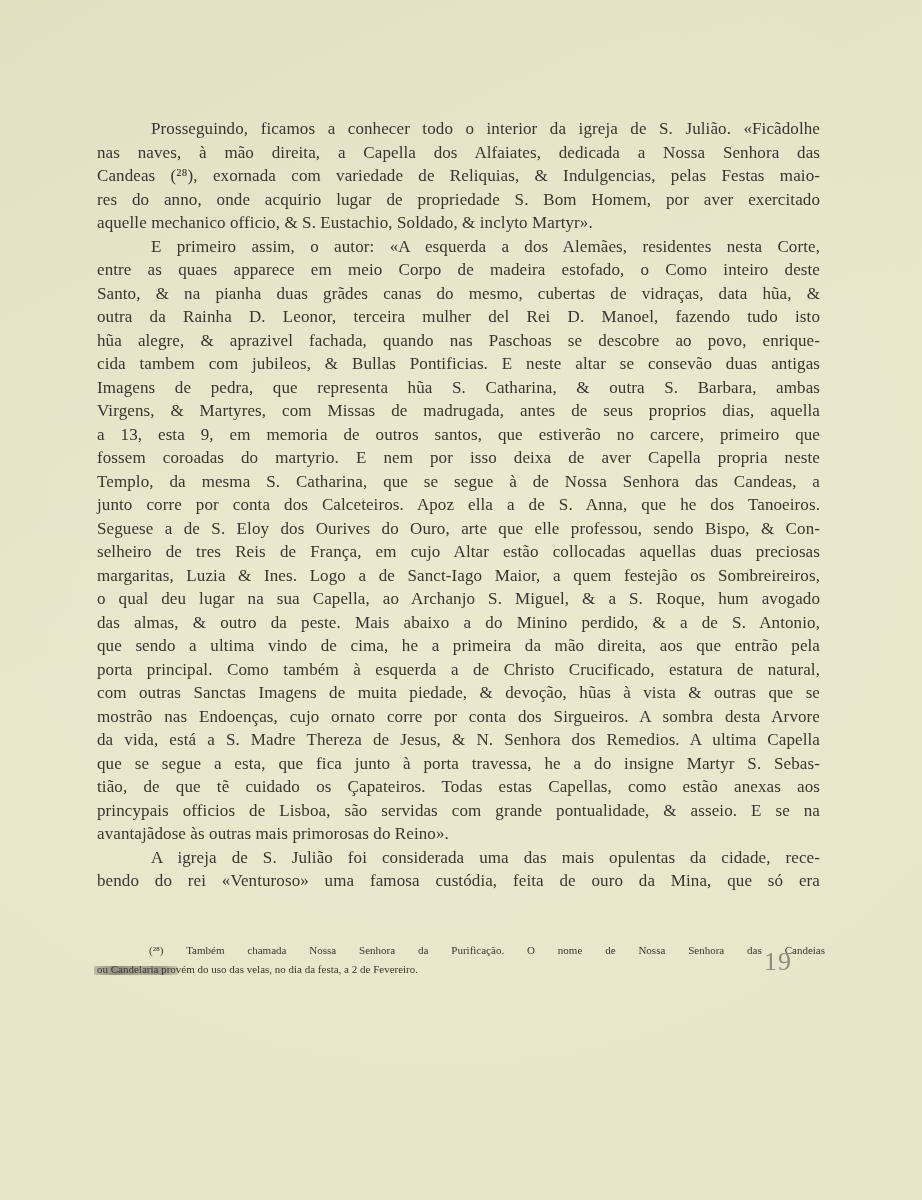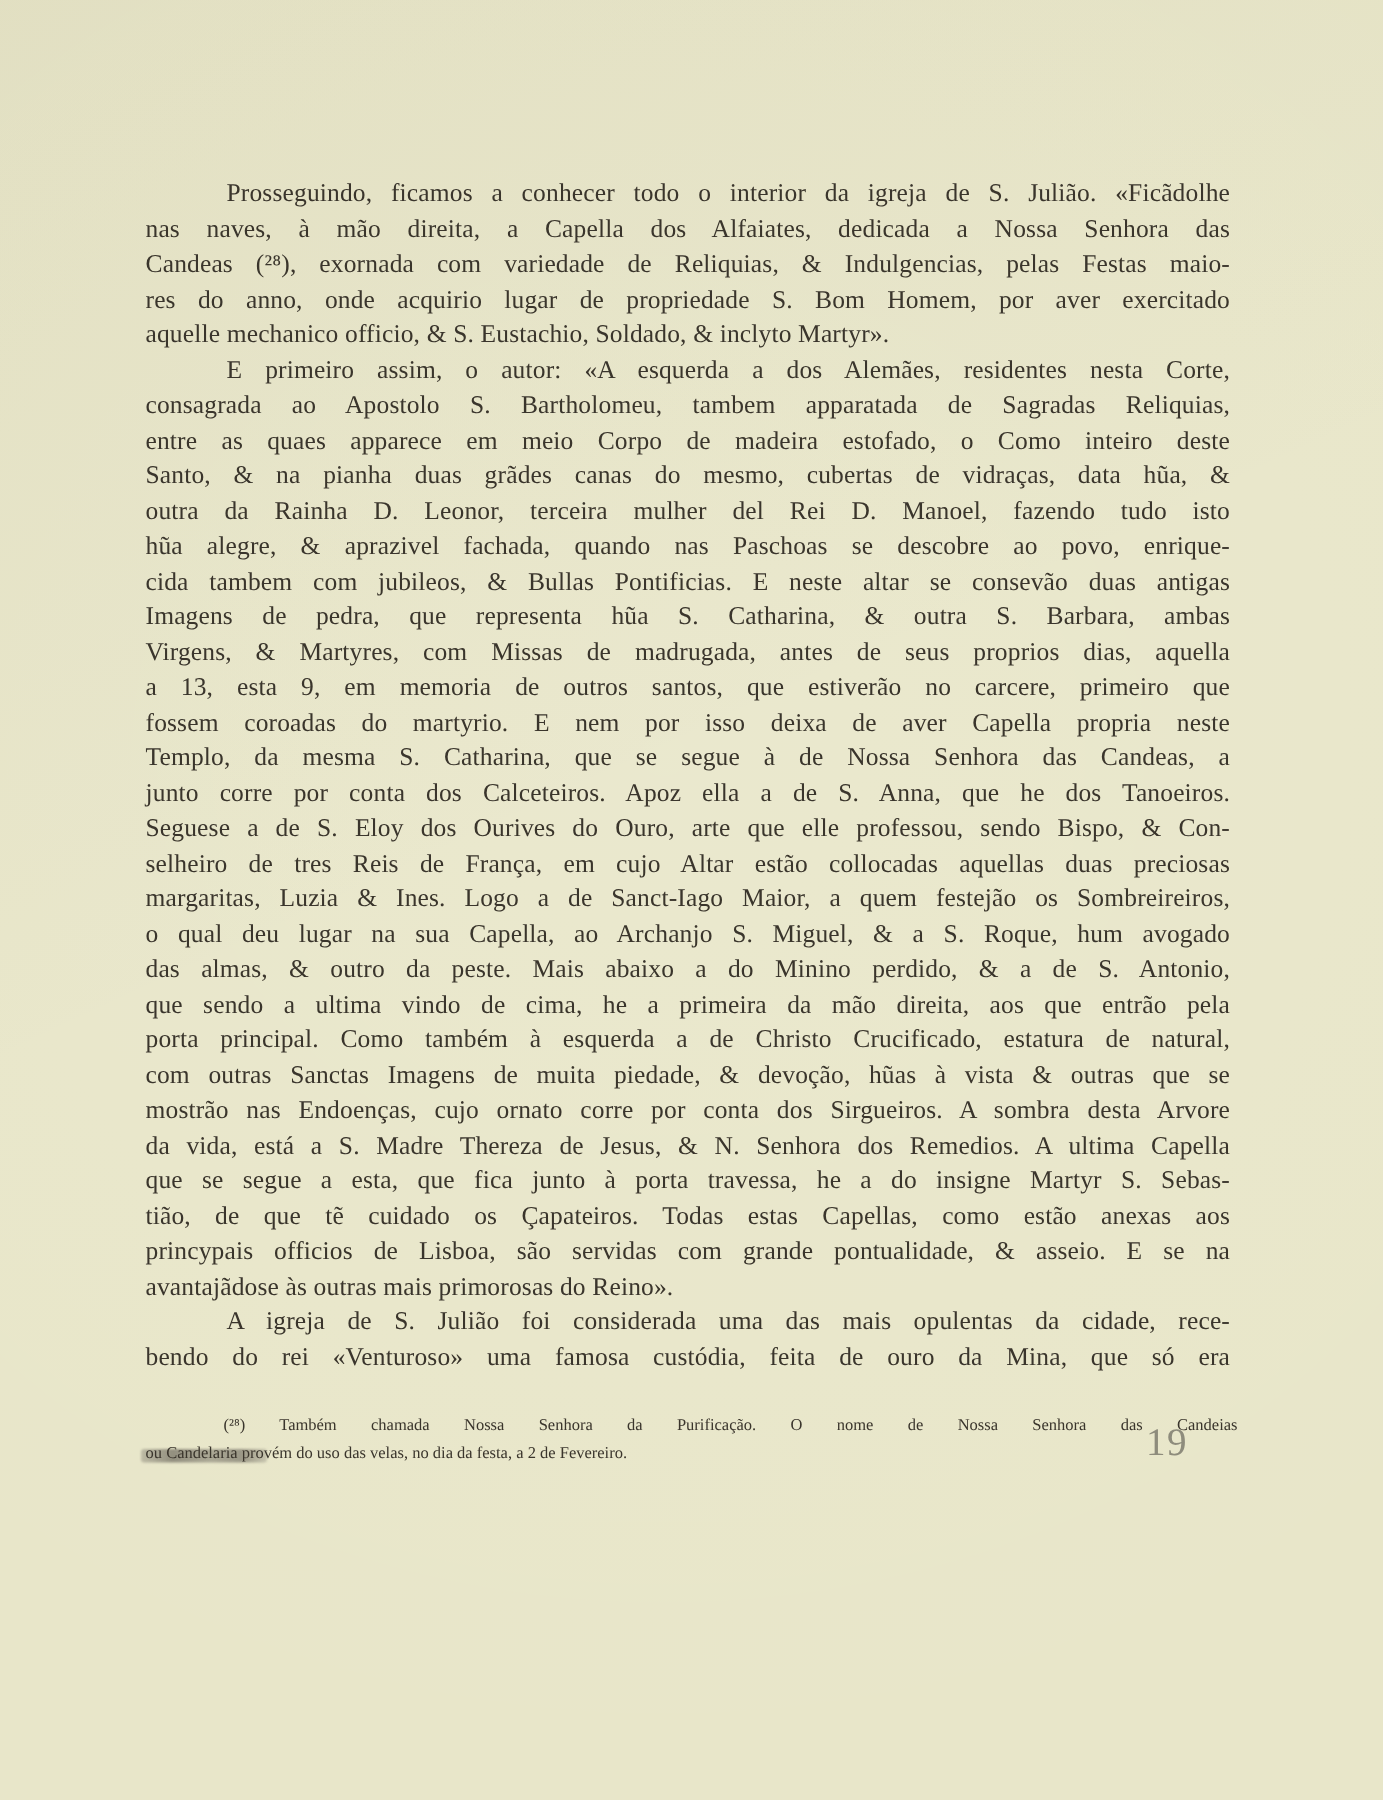--- a/index.html
+++ b/index.html
@@ -76,21 +76,20 @@
 <body>
 
 <div id="paper" style="--paper: #e8e6c9; --ink: #3a352c; --page-number: #8e8c7c;">
   <div id="body-text">
       <div class="line indent">Prosseguindo, ficamos a conhecer todo o interior da igreja de S. Julião. «Ficãdolhe</div>
       <div class="line">nas naves, à mão direita, a Capella dos Alfaiates, dedicada a Nossa Senhora das</div>
       <div class="line">Candeas (²⁸), exornada com variedade de Reliquias, &amp; Indulgencias, pelas Festas maio-</div>
       <div class="line">res do anno, onde acquirio lugar de propriedade S. Bom Homem, por aver exercitado</div>
       <div class="line last">aquelle mechanico officio, &amp; S. Eustachio, Soldado, &amp; inclyto Martyr».</div>
       <div class="line indent">E primeiro assim, o autor: «A esquerda a dos Alemães, residentes nesta Corte,</div>
-      <div class="line">consagrada ao Apostolo S. Bartholomeu, tambem apparatada de Sagradas Reliquias,</div>
       <div class="line">entre as quaes apparece em meio Corpo de madeira estofado, o Como inteiro deste</div>
       <div class="line">Santo, &amp; na pianha duas grãdes canas do mesmo, cubertas de vidraças, data hũa, &amp;</div>
       <div class="line">outra da Rainha D. Leonor, terceira mulher del Rei D. Manoel, fazendo tudo isto</div>
       <div class="line">hũa alegre, &amp; aprazivel fachada, quando nas Paschoas se descobre ao povo, enrique-</div>
       <div class="line">cida tambem com jubileos, &amp; Bullas Pontificias. E neste altar se consevão duas antigas</div>
       <div class="line">Imagens de pedra, que representa hũa S. Catharina, &amp; outra S. Barbara, ambas</div>
       <div class="line">Virgens, &amp; Martyres, com Missas de madrugada, antes de seus proprios dias, aquella</div>
       <div class="line">a 13, esta 9, em memoria de outros santos, que estiverão no carcere, primeiro que</div>
       <div class="line">fossem coroadas do martyrio. E nem por isso deixa de aver Capella propria neste</div>
       <div class="line">Templo, da mesma S. Catharina, que se segue à de Nossa Senhora das Candeas, a</div>

